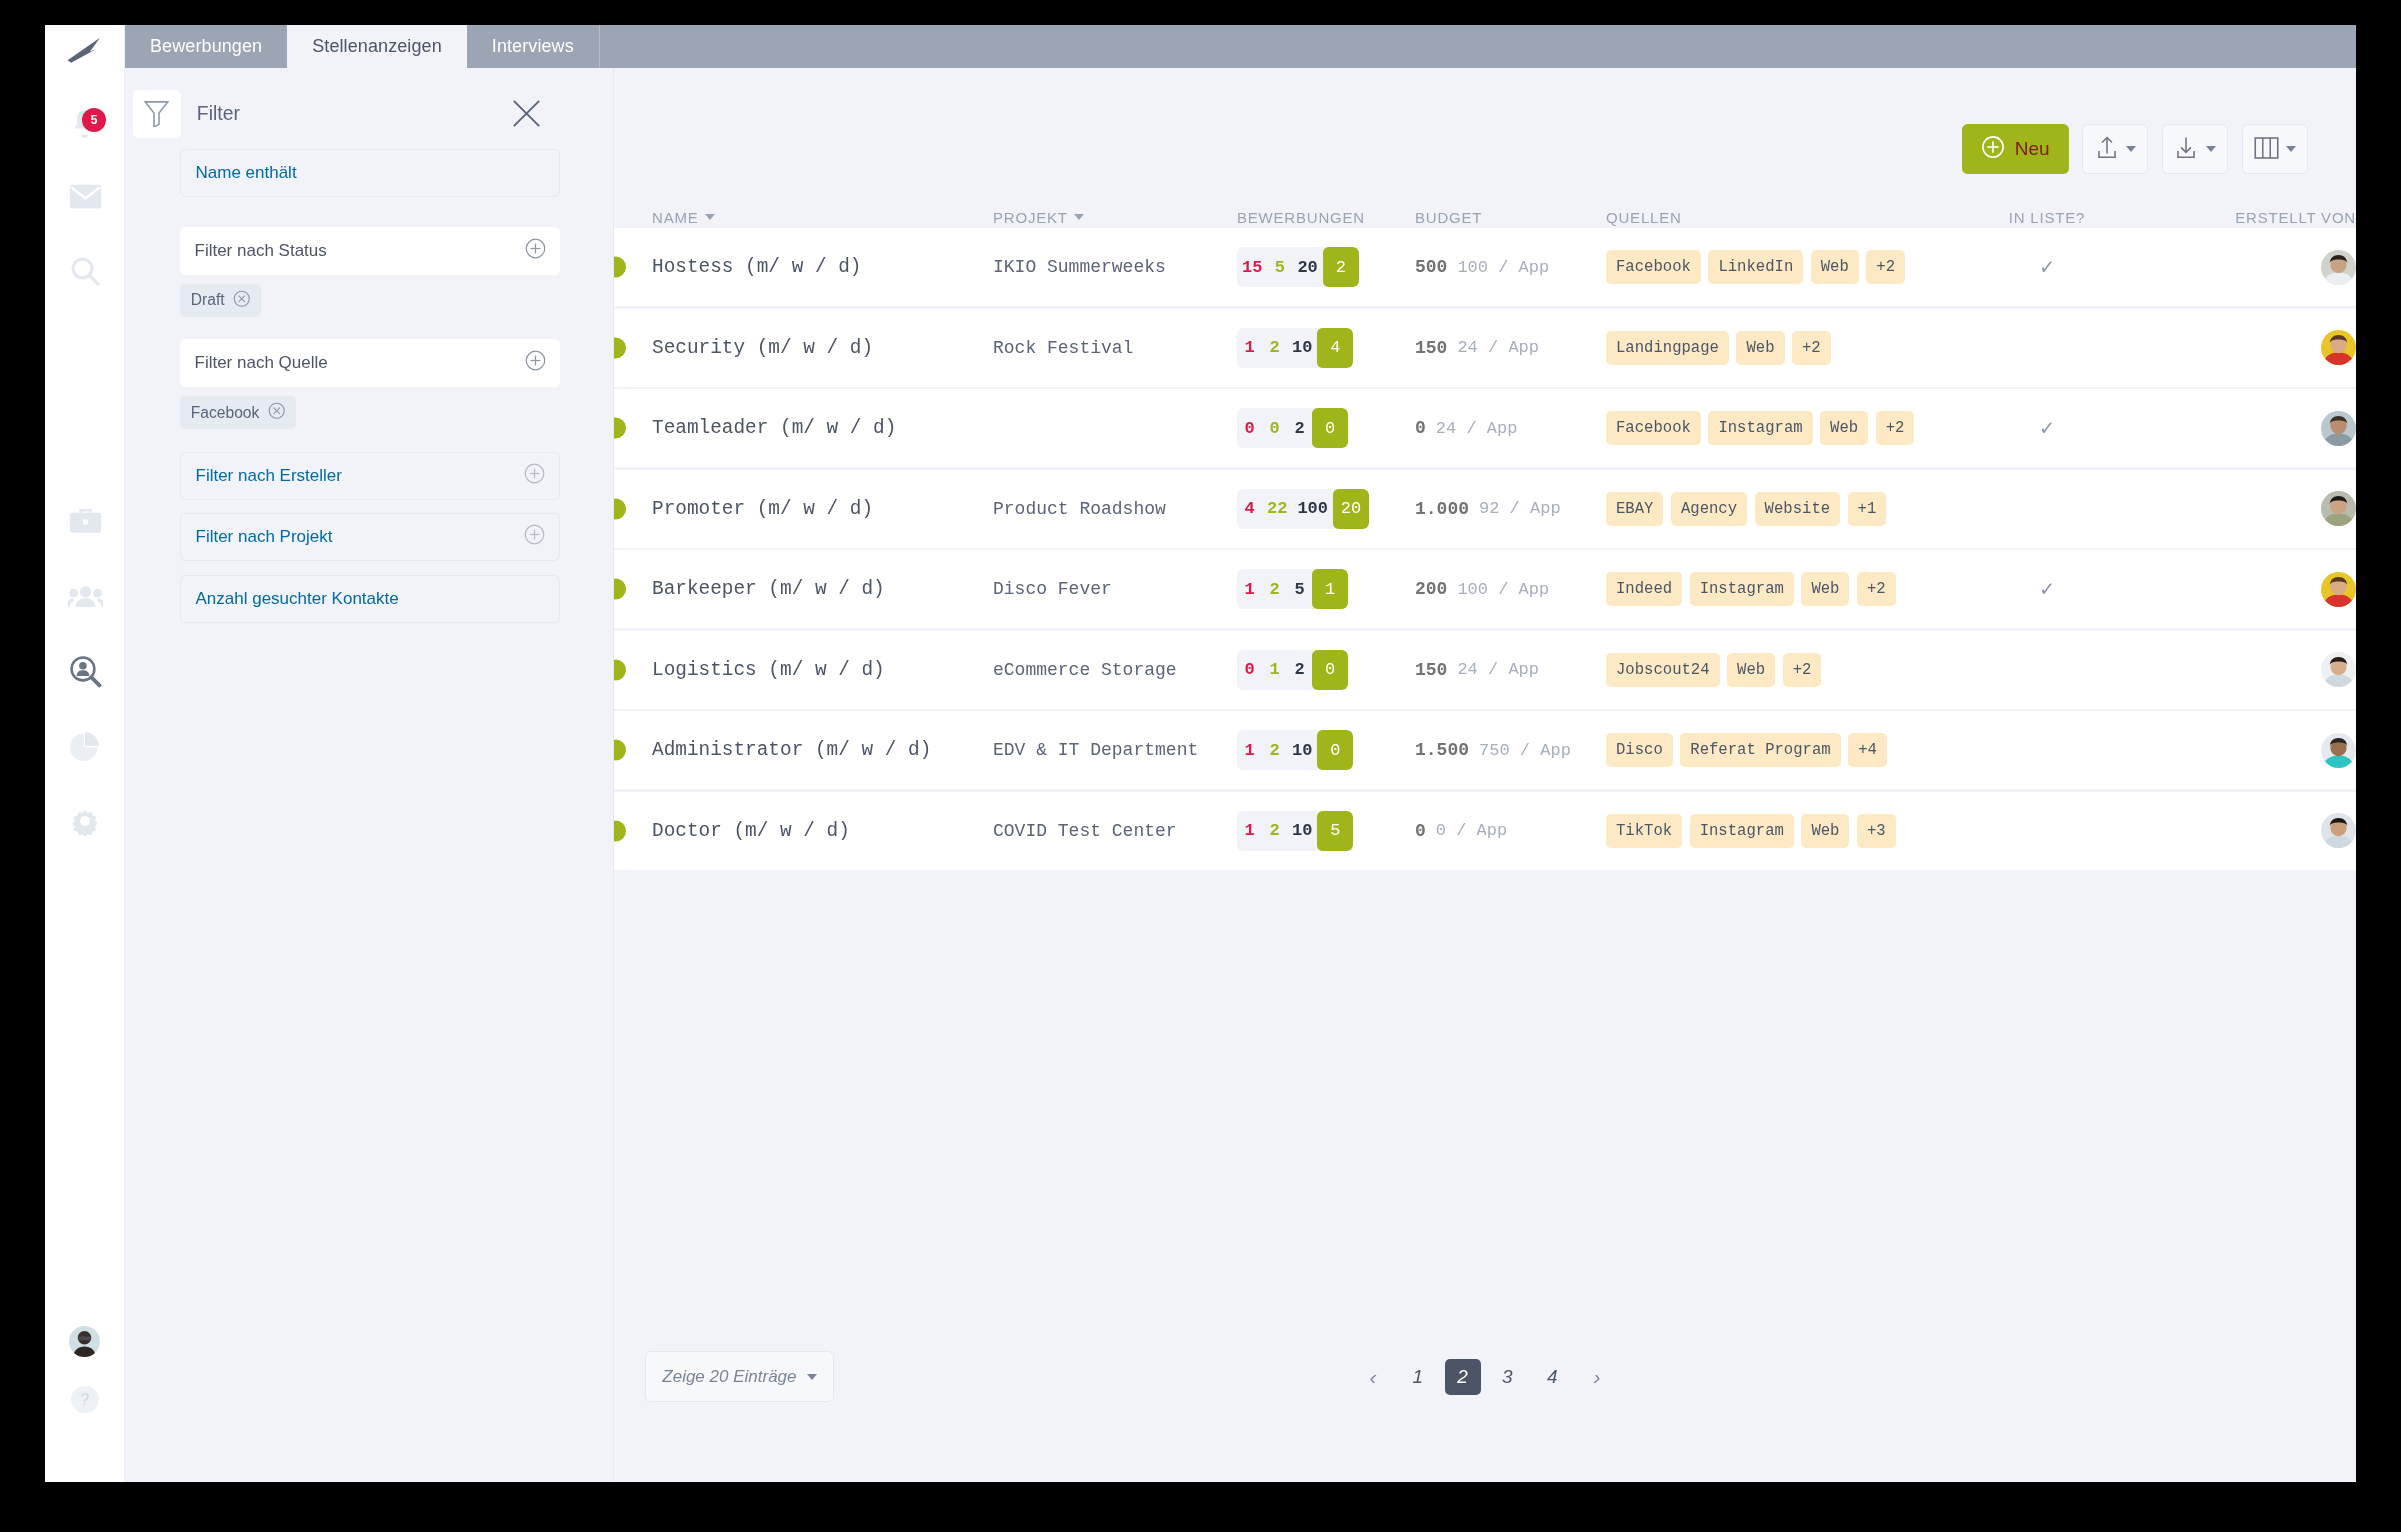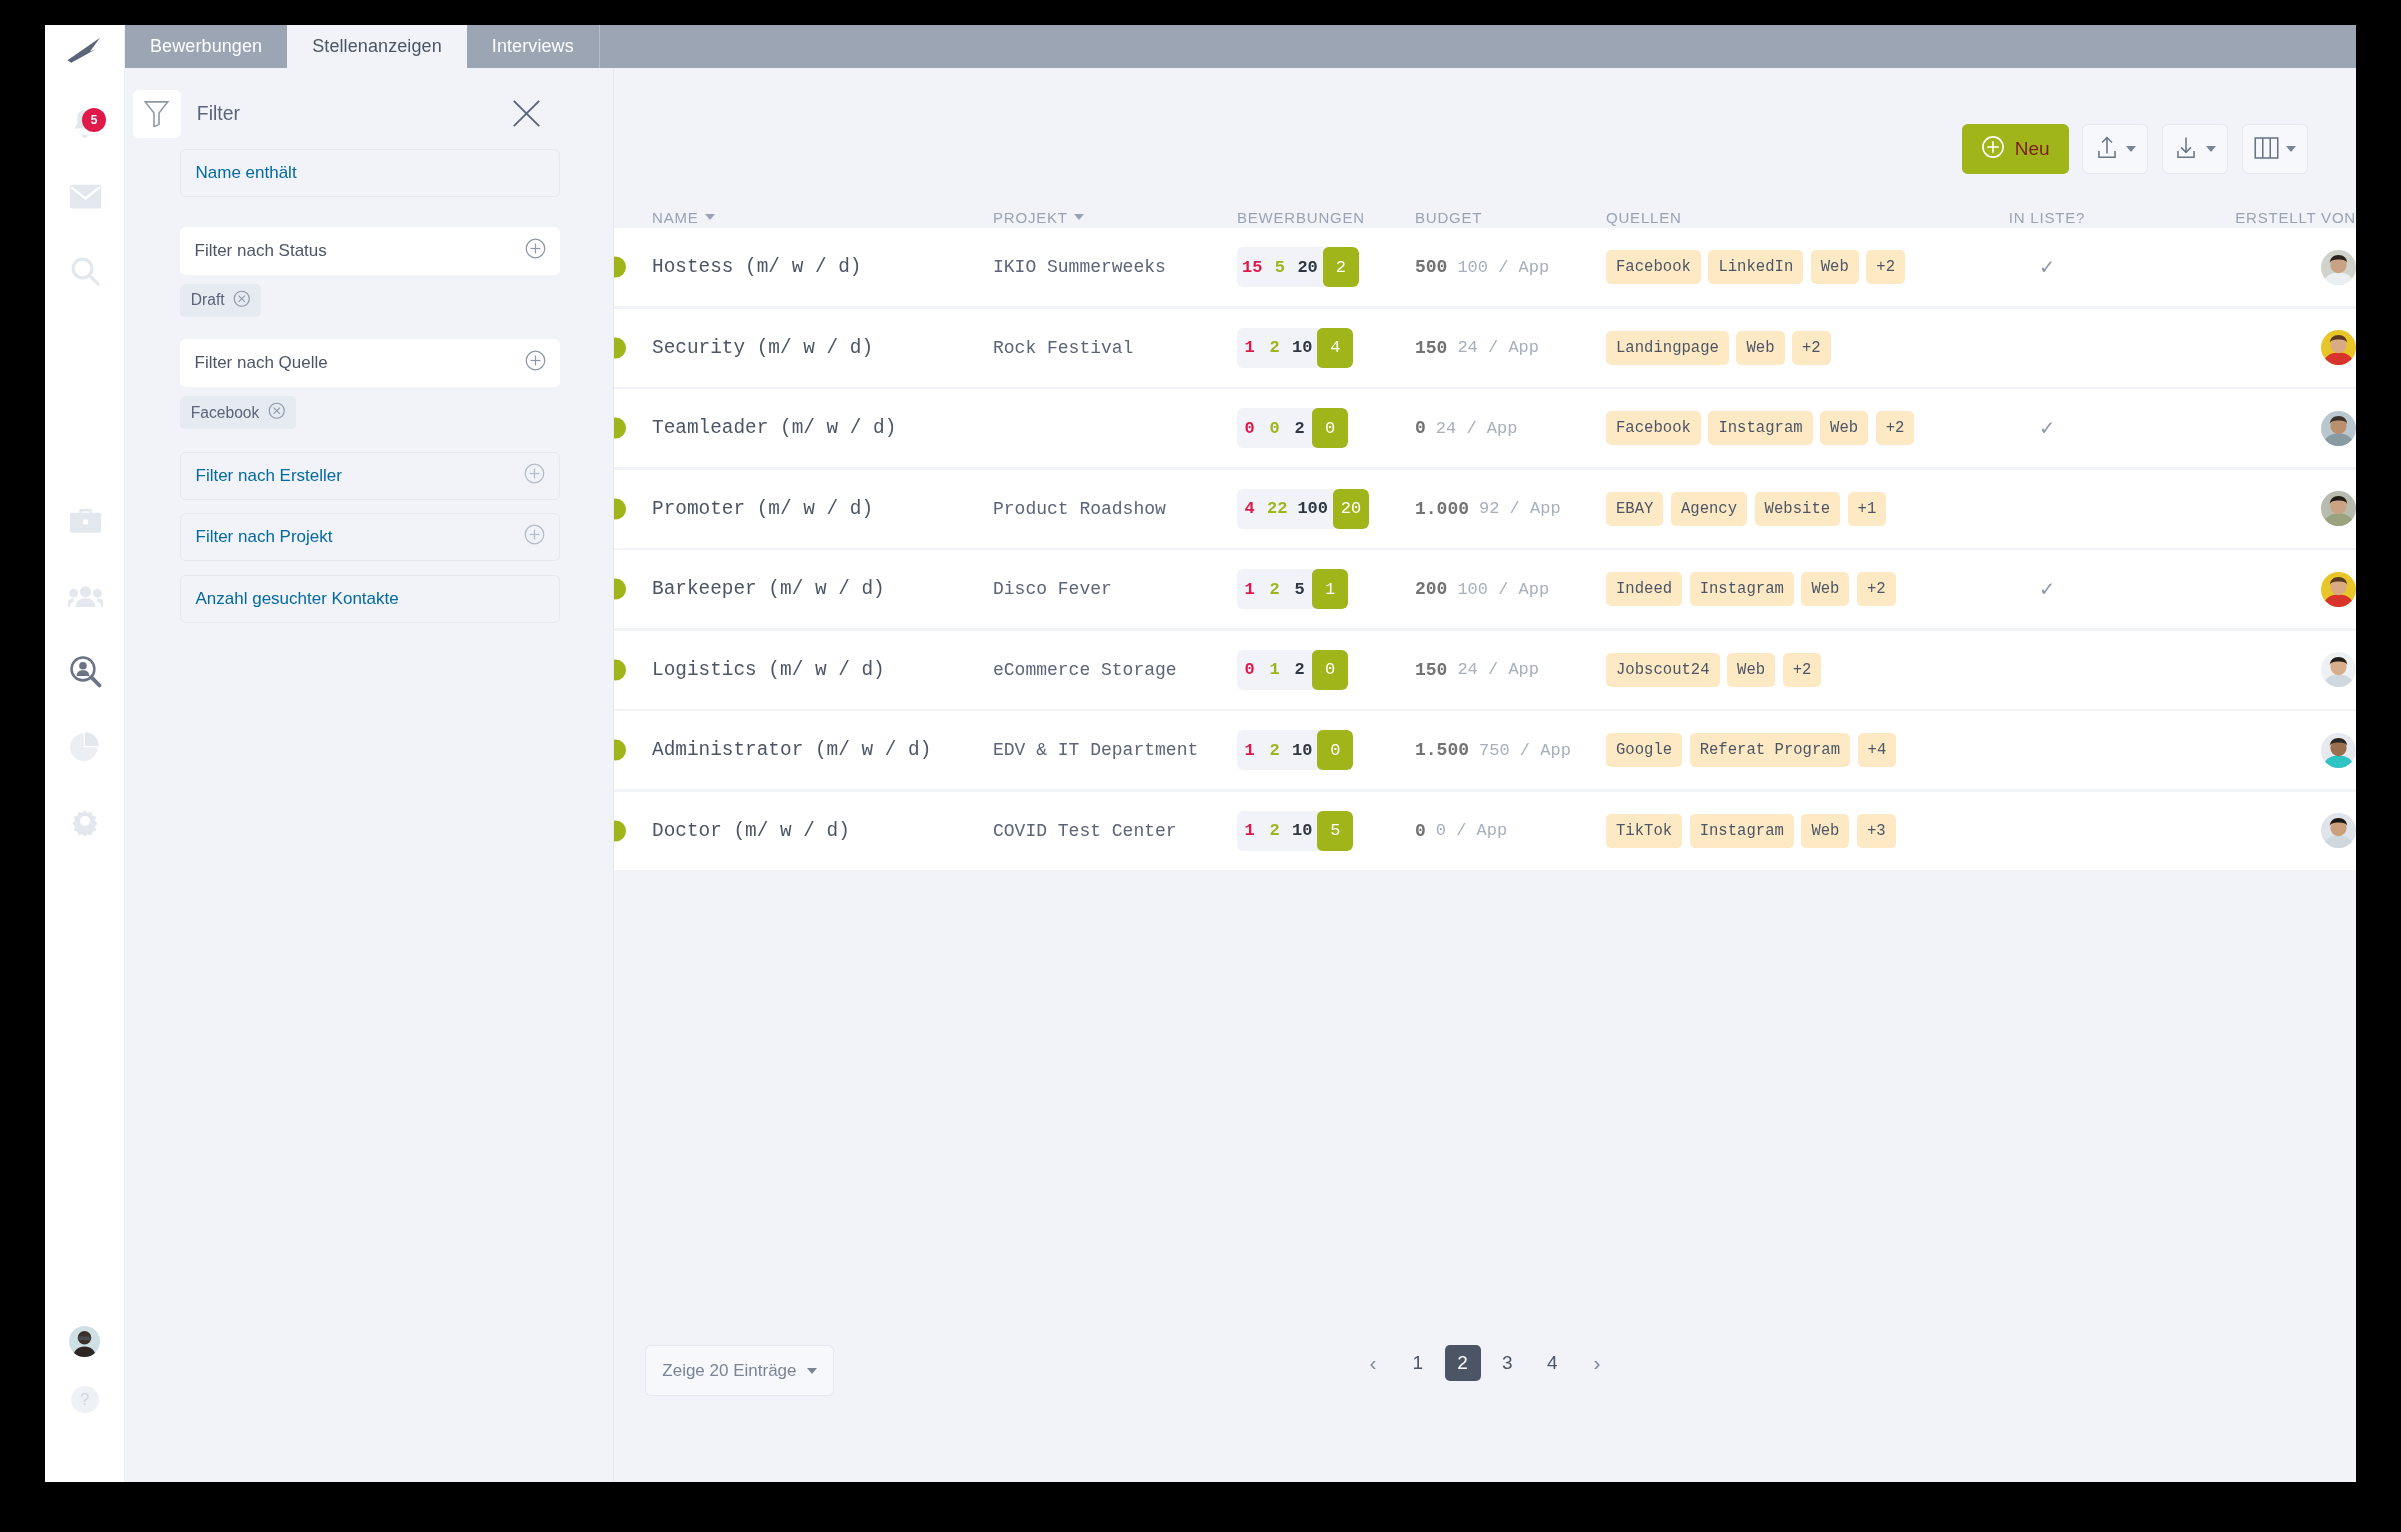--- a/index.html
+++ b/index.html
@@ -277,22 +277,23 @@
 
   .avatar {
     width: 35px; height: 35px; border-radius: 50%;
     overflow: hidden; display: block;
   }
 
   
   #footer {
     position: absolute; left: 569px; right: 0; bottom: 74px;
     height: 63px;
-    display: flex; align-items: flex-start;
+    display: flex; align-items: center;
     z-index: 2;
+    font-style: italic;
   }
   .entries-select {
     margin-left: 31px;
     height: 51px; padding: 0 16.3px;
     background: #f6f8fb; border: 0.6px solid #e3e7ee;
     border-radius: 5.6px;
     display: flex; align-items: center; gap: 10px;
     font-size: 17px; color: #7a8496;
   }
   .pager {
@@ -767,21 +768,21 @@
               <span class="bewn bew-green">2</span>
               <span class="bewn bew-dark">10</span>
               <span class="bew-last">0</span>
             </span>
           </div>
           <div class="cell c-budget">
             <span class="budmain">1.500</span>
             <span class="budper">750 / App</span>
           </div>
           <div class="cell c-quell">
-            <span class="tag">Google</span>
+            <span class="tag">Disco</span>
             <span class="tag">Referat Program</span>
             <span class="tag more">+4</span>
           </div>
           <div class="cell c-liste" style="justify-content:center"></div>
           <div class="cell c-ersth" style="justify-content:flex-end">
             <span class="avatar"><svg width="35" height="35" viewBox="0 0 56 56">
                 <rect width="56" height="56" fill="#e6e9ee"></rect>
                 <path d="M4 56c0-13 10-20 24-20s24 7 24 20z" fill="#2ec4c4"></path>
                 <circle cx="28" cy="24" r="13" fill="#9a6f4d"></circle>
                 <path d="M14 22c0-9 6-14 14-14s14 5 14 14c0-5-6-7-14-7s-14 2-14 7z" fill="#2b2620"></path>

